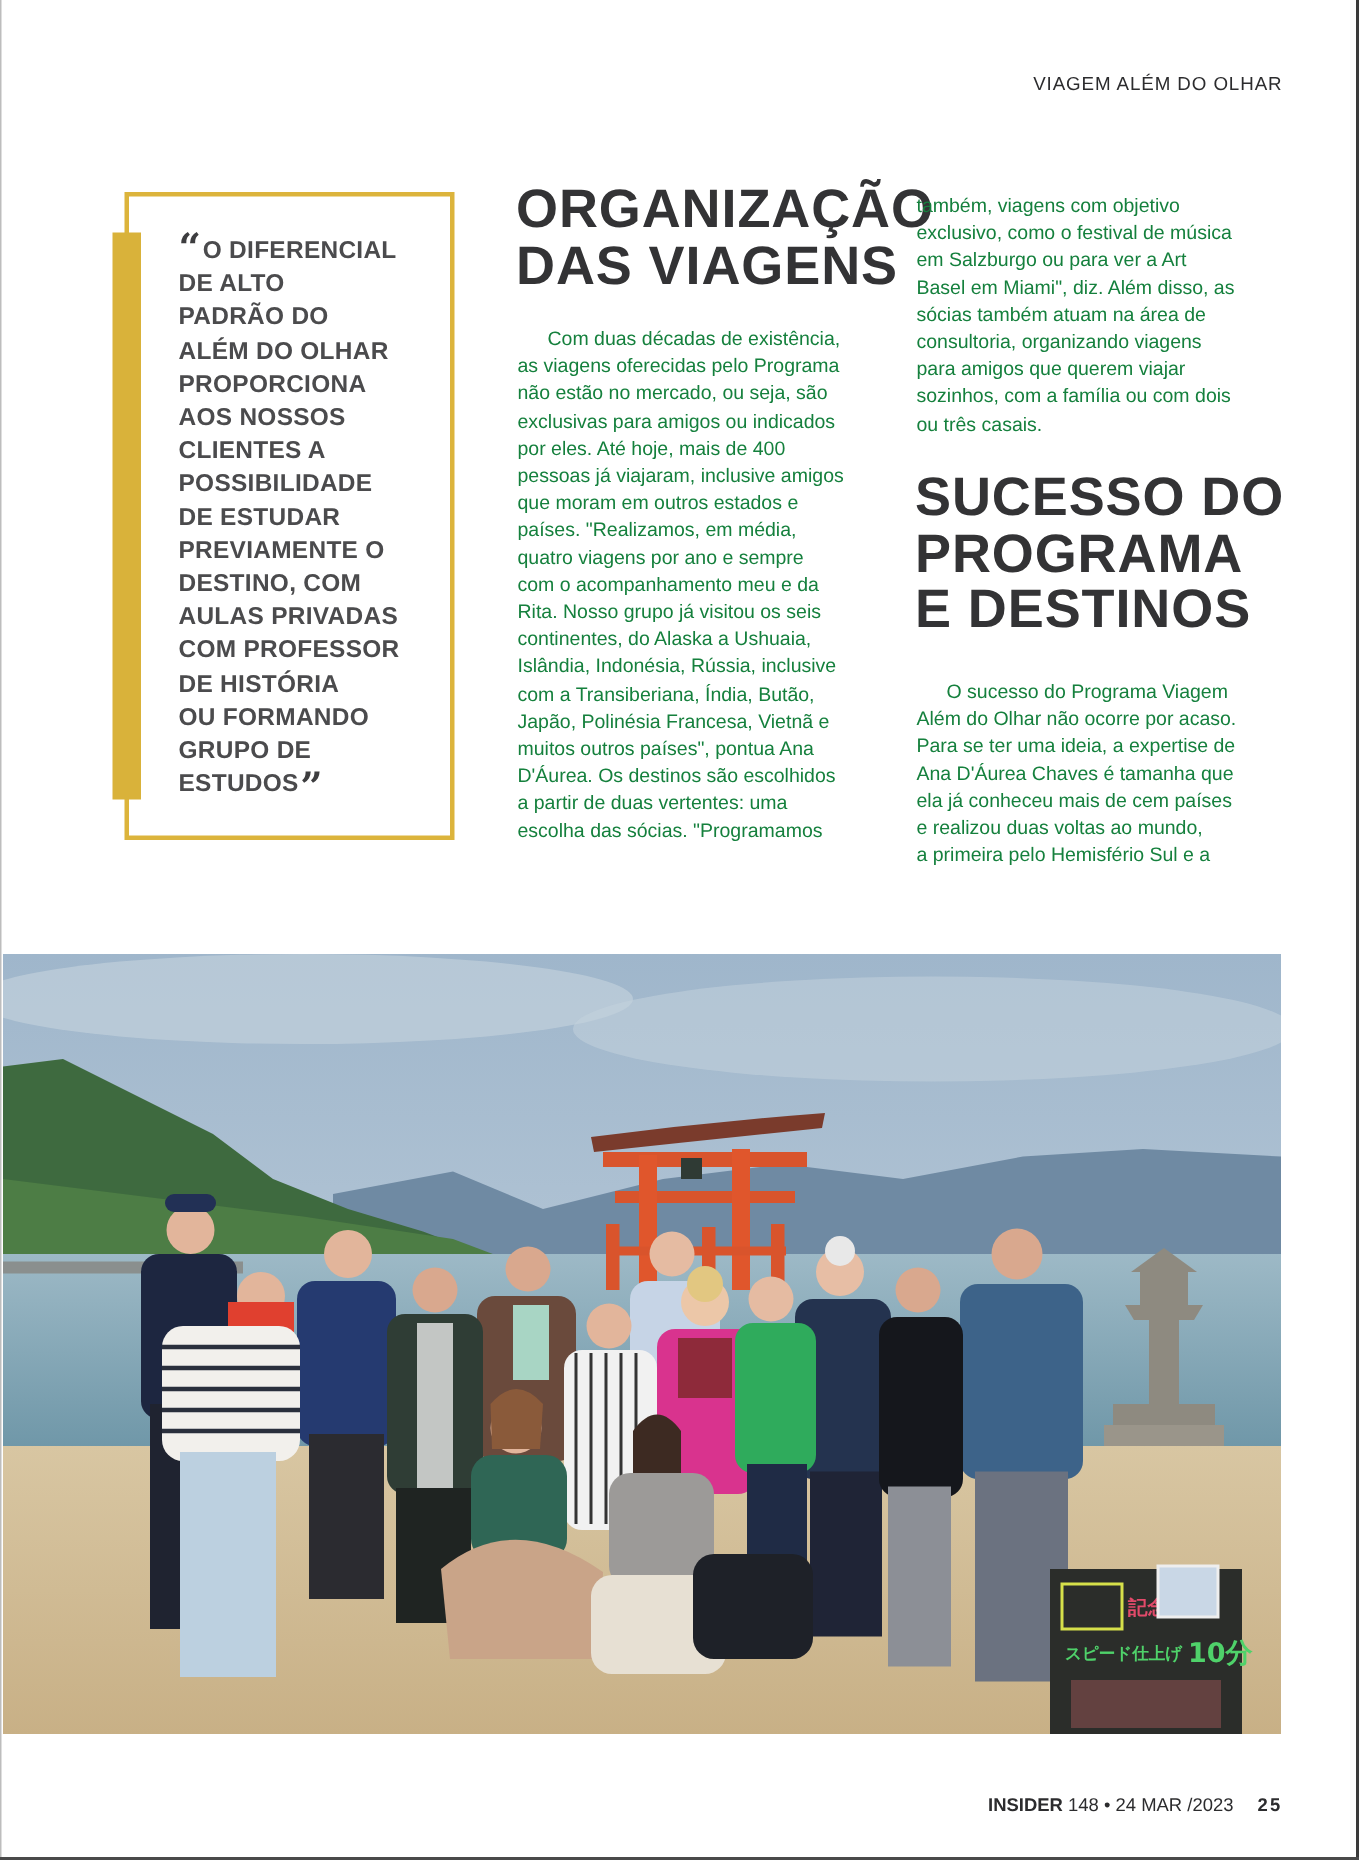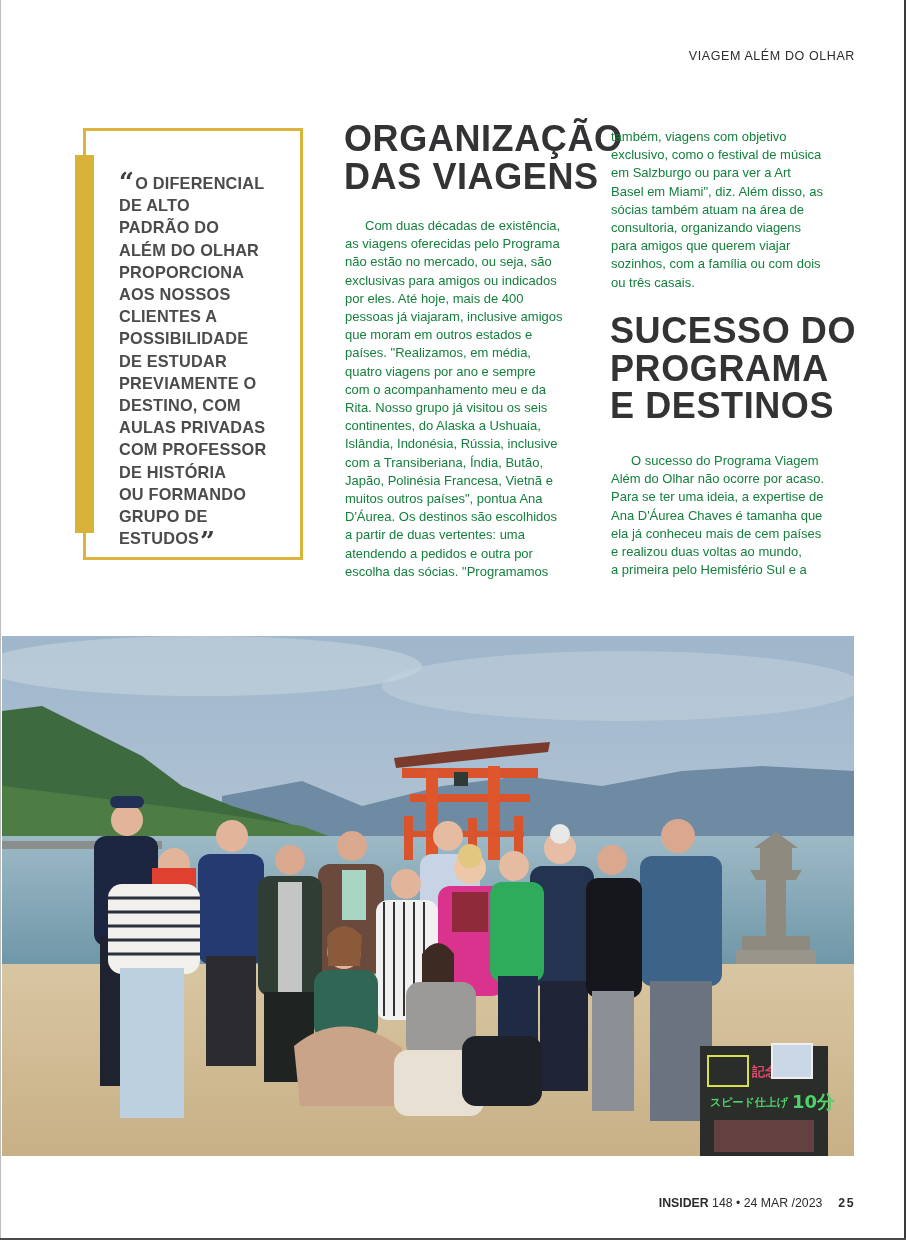--- a/index.html
+++ b/index.html
@@ -7,21 +7,21 @@
   body { position: relative; font-family: "Liberation Sans", sans-serif; color: #3a3a3c; }
   .page-edge-right { position: absolute; right: 0; top: 0; width: 2px; height: 1240px; background: #3a3a3a; }
   .page-edge-bottom { position: absolute; left: 0; bottom: 0; width: 906px; height: 2px; background: #4a4a4a; }
   .page-edge-left { position: absolute; left: 0; top: 0; width: 1px; height: 1240px; background: #bdbdbd; }
 
   .running-head { position: absolute; top: 38px; right: 51px; font-size: 12.5px; letter-spacing: 0.6px; color: #2c2c2e; margin-top: 11px; }
 
   
   .quote-box { position: absolute; left: 83px; top: 128px; width: 220px; height: 432px; border: 3px solid #dcb43c; }
   .quote-bar { position: absolute; left: 75px; top: 155px; width: 19px; height: 378px; background: #d9b23a; }
-  .quote-text { position: absolute; left: 119px; top: 172px; width: 180px; font-weight: bold; font-size: 16.3px; line-height: 22.2px; color: #4b4b4d; letter-spacing: 0.2px; }
+  .quote-text { position: absolute; left: 119px; top: 156px; width: 180px; font-weight: bold; font-size: 16.3px; line-height: 22.2px; color: #4b4b4d; letter-spacing: 0.2px; }
   .quote-line { display: block; white-space: nowrap; }
   .qmark { font-family: "DejaVu Serif", serif; font-size: 26px; line-height: 10px; font-weight: bold; color: #3d3d3f; position: relative; }
   .qmark.open { top: 2px; margin-right: 1px; }
   .qmark.close { top: 6px; margin-left: 1px; }
 
   
   .h2 { position: absolute; font-weight: bold; color: #333335; font-size: 36px; line-height: 37.5px; letter-spacing: 0.6px; }
   .h2 span { display: block; white-space: nowrap; }
   .body-col { position: absolute; font-size: 13px; line-height: 18.2px; color: #15803d; margin-top: 12px; }
   .body-col span { display: block; white-space: nowrap; }
@@ -83,21 +83,20 @@
   <span>quatro viagens por ano e sempre</span>
   <span>com o acompanhamento meu e da</span>
   <span>Rita. Nosso grupo já visitou os seis</span>
   <span>continentes, do Alaska a Ushuaia,</span>
   <span>Islândia, Indonésia, Rússia, inclusive</span>
   <span>com a Transiberiana, Índia, Butão,</span>
   <span>Japão, Polinésia Francesa, Vietnã e</span>
   <span>muitos outros países", pontua Ana</span>
   <span>D'Áurea. Os destinos são escolhidos</span>
   <span>a partir de duas vertentes: uma</span>
-  <span>atendendo a pedidos e outra por</span>
   <span>escolha das sócias. "Programamos</span>
 </div>
 
 <div class="body-col" style="left:611px; top:116px; width:250px;">
   <span>também, viagens com objetivo</span>
   <span>exclusivo, como o festival de música</span>
   <span>em Salzburgo ou para ver a Art</span>
   <span>Basel em Miami", diz. Além disso, as</span>
   <span>sócias também atuam na área de</span>
   <span>consultoria, organizando viagens</span>

